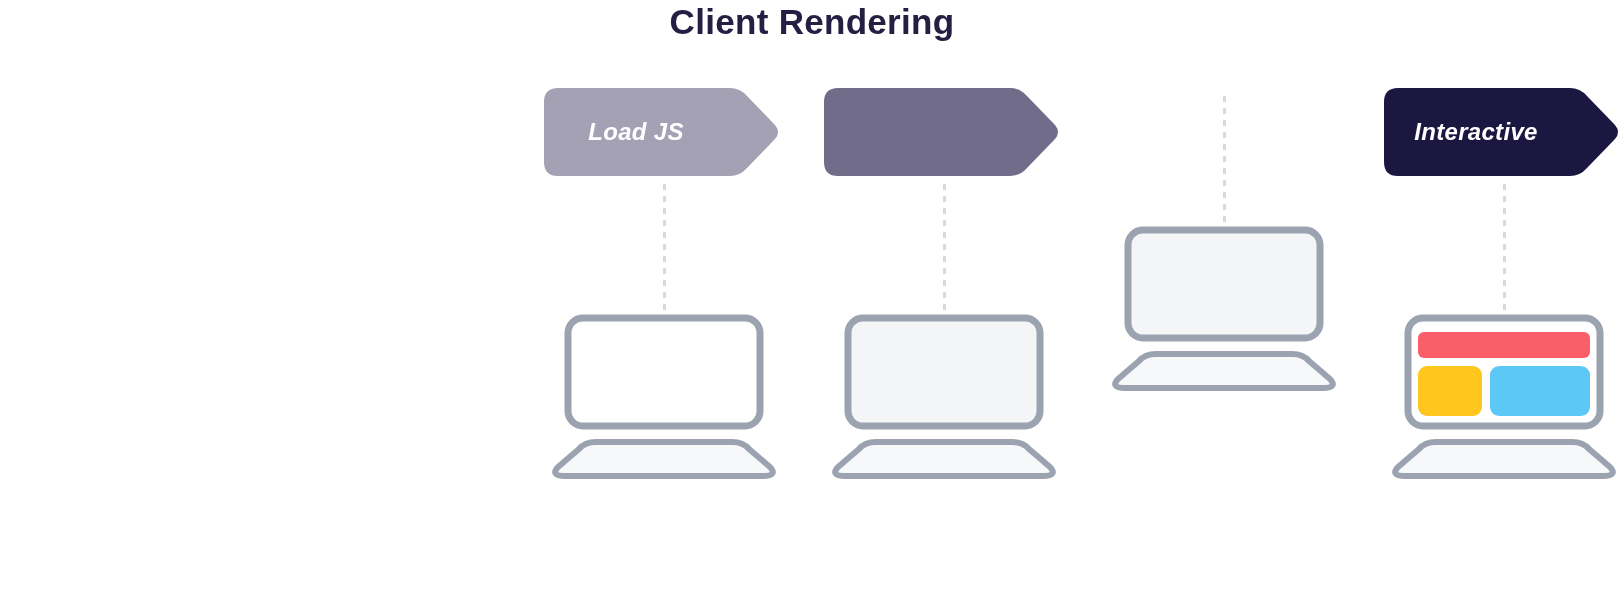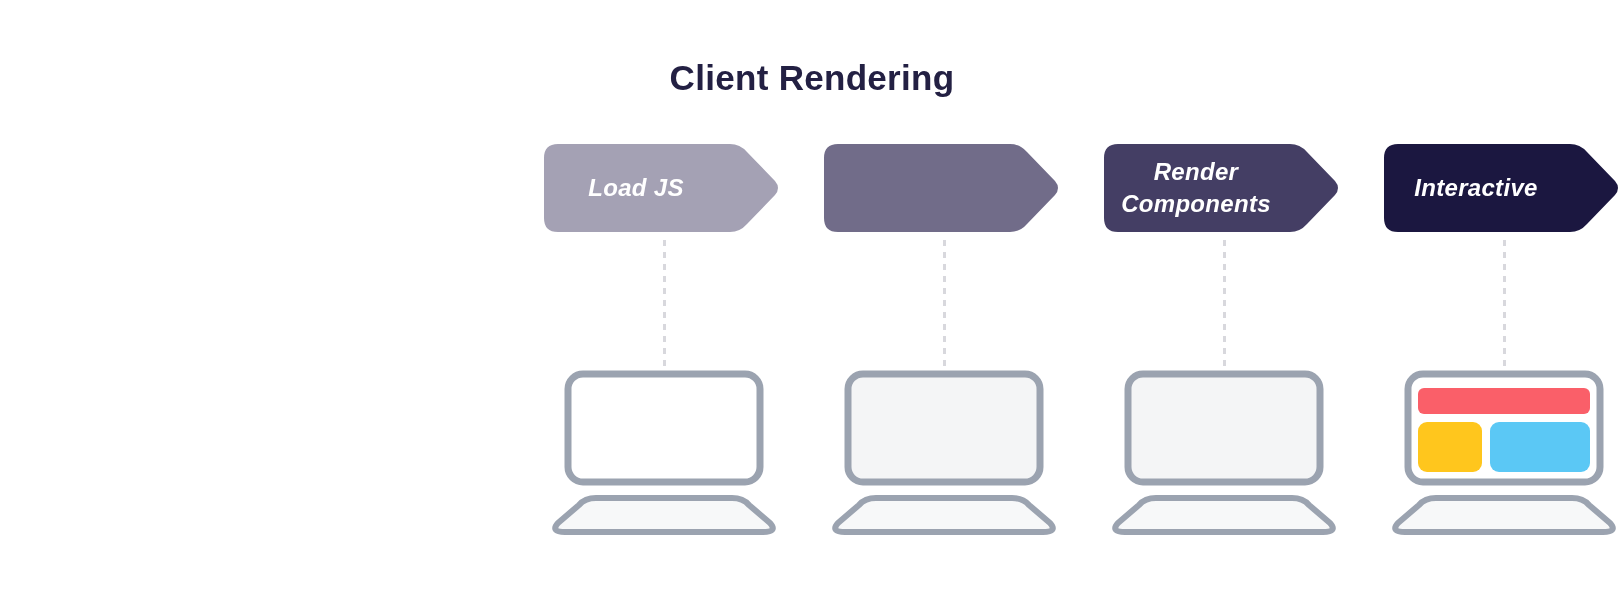--- a/index.html
+++ b/index.html
@@ -4,21 +4,20 @@
 <style>
   * { margin: 0; padding: 0; box-sizing: border-box; }
   html, body { background: #ffffff; }
   .canvas {
     position: relative;
     width: 1624px;
     height: 603px;
     background: #ffffff;
     overflow: hidden;
     font-family: "Liberation Sans", sans-serif;
-    padding-top: 56px;
   }
   .title {
     text-align: center;
     font-size: 35px;
     font-weight: 600;
     letter-spacing: 0.3px;
     color: #232043;
     line-height: 44px;
     margin-bottom: 44px;
   }
@@ -109,27 +108,20 @@
         </svg>
       </div>
       <div class="connector"></div>
       <svg class="laptop" width="240" height="167" viewBox="0 0 240 167">
         <rect class="screen" data-bind-color="colors.screen_blank_gray" x="24" y="4" width="192" height="108" rx="15" style="color: rgb(244, 245, 246);"></rect>
         <path class="base" d="M52 128 H188 Q199 128 205 135 L226 153 Q234 162 219 162 H21 Q6 162 14 153 L35 135 Q41 128 52 128 Z"></path>
       </svg>
     </div>
 
     <div class="stage-col">
-      <div class="arrow" data-bind-color="stages.2.color" style="color: rgb(68, 62, 100);">
-        <svg class="arrow-shape" width="240" height="88" viewBox="0 0 240 88">
-          <path fill="currentColor" d="M14 0 H186 Q196 0 203 8 L231 37 Q237 44 231 51 L203 80 Q196 88 186 88 H14 Q0 88 0 74 V14 Q0 0 14 0 Z"></path>
-        </svg>
-        <div class="arrow-label" data-bind="stages.2.label">Render
-Components</div>
-      </div>
       <div class="connector"></div>
       <svg class="laptop" width="240" height="167" viewBox="0 0 240 167">
         <rect class="screen" data-bind-color="colors.screen_blank_gray" x="24" y="4" width="192" height="108" rx="15" style="color: rgb(244, 245, 246);"></rect>
         <path class="base" d="M52 128 H188 Q199 128 205 135 L226 153 Q234 162 219 162 H21 Q6 162 14 153 L35 135 Q41 128 52 128 Z"></path>
       </svg>
     </div>
 
     <div class="stage-col">
       <div class="arrow" data-bind-color="stages.3.color" style="color: rgb(27, 23, 64);">
         <svg class="arrow-shape" width="240" height="88" viewBox="0 0 240 88">

